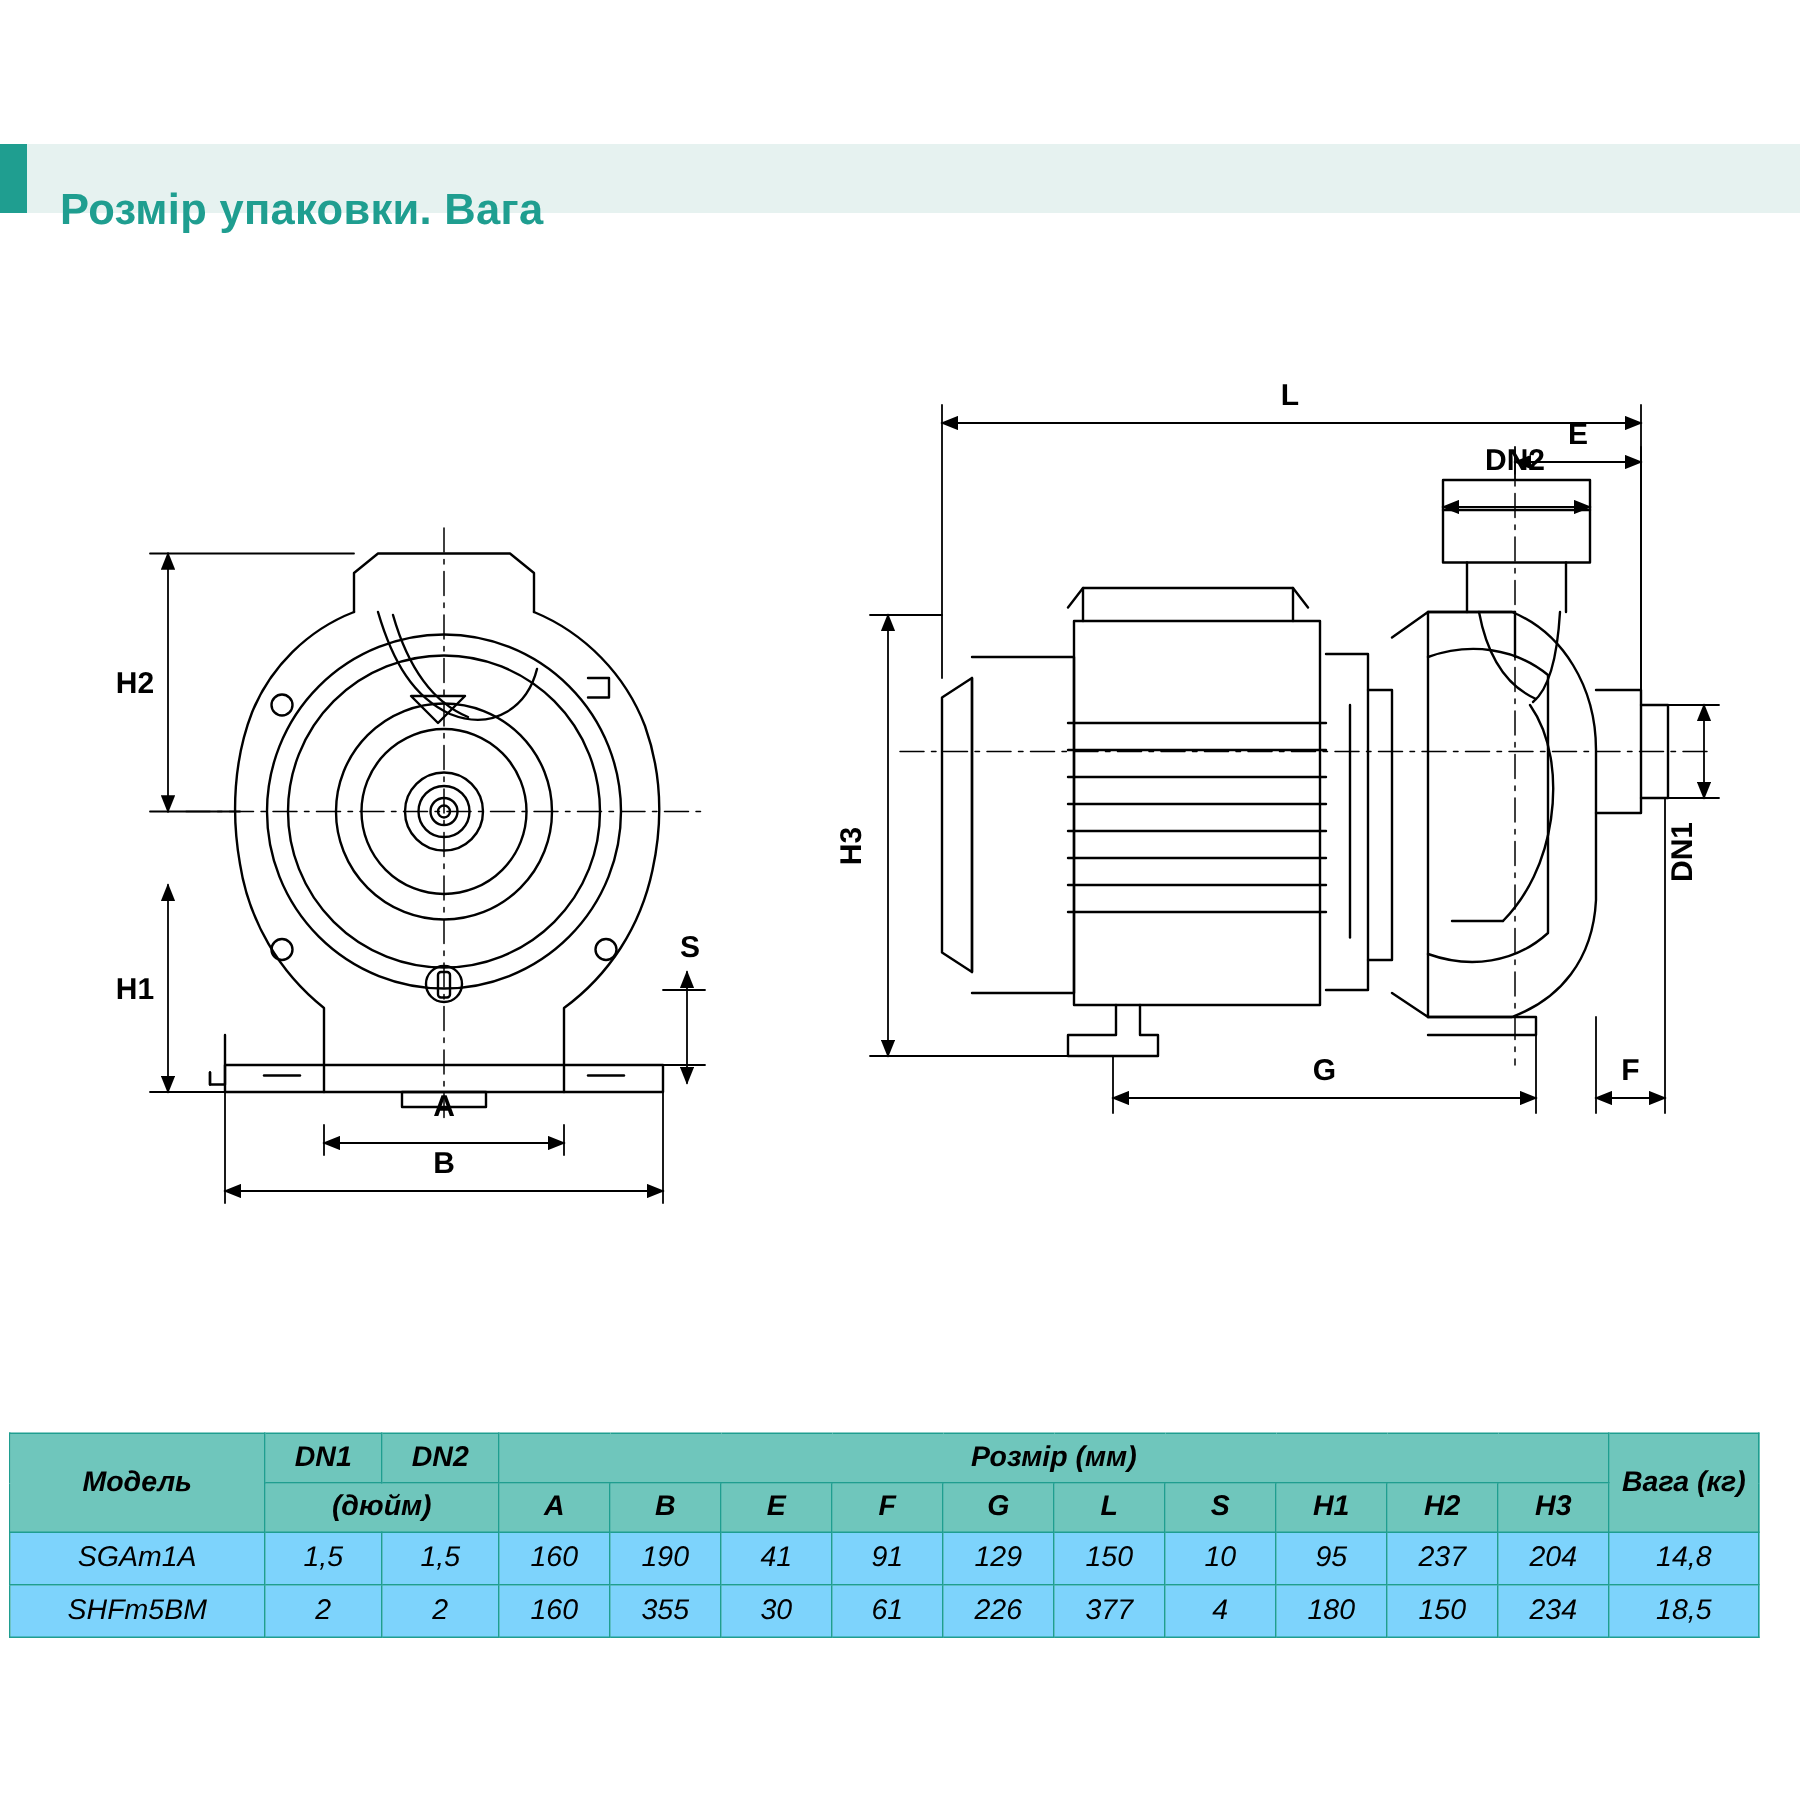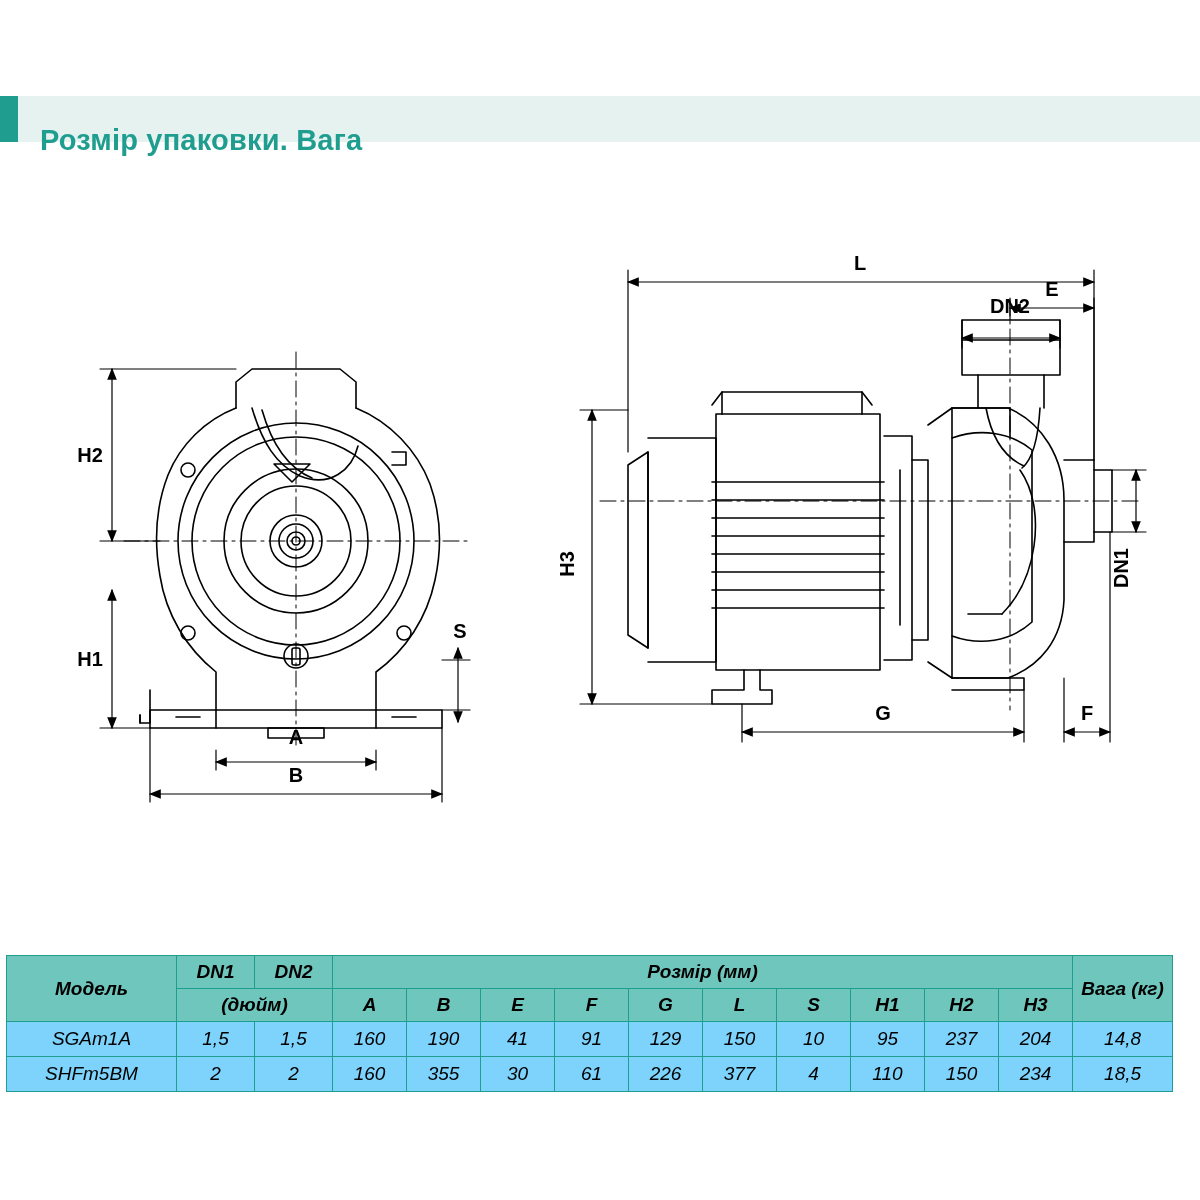--- a/index.html
+++ b/index.html
@@ -323,20 +323,20 @@
       <td class="model-cell">SHFm5BM</td>
       <td>2</td>
       <td>2</td>
       <td>160</td>
       <td>355</td>
       <td>30</td>
       <td>61</td>
       <td>226</td>
       <td>377</td>
       <td>4</td>
-      <td>110</td>
+      <td>180</td>
       <td>150</td>
       <td>234</td>
       <td>18,5</td>
     </tr>
   </tbody>
 </table>
 </div>
 
 </body></html>

